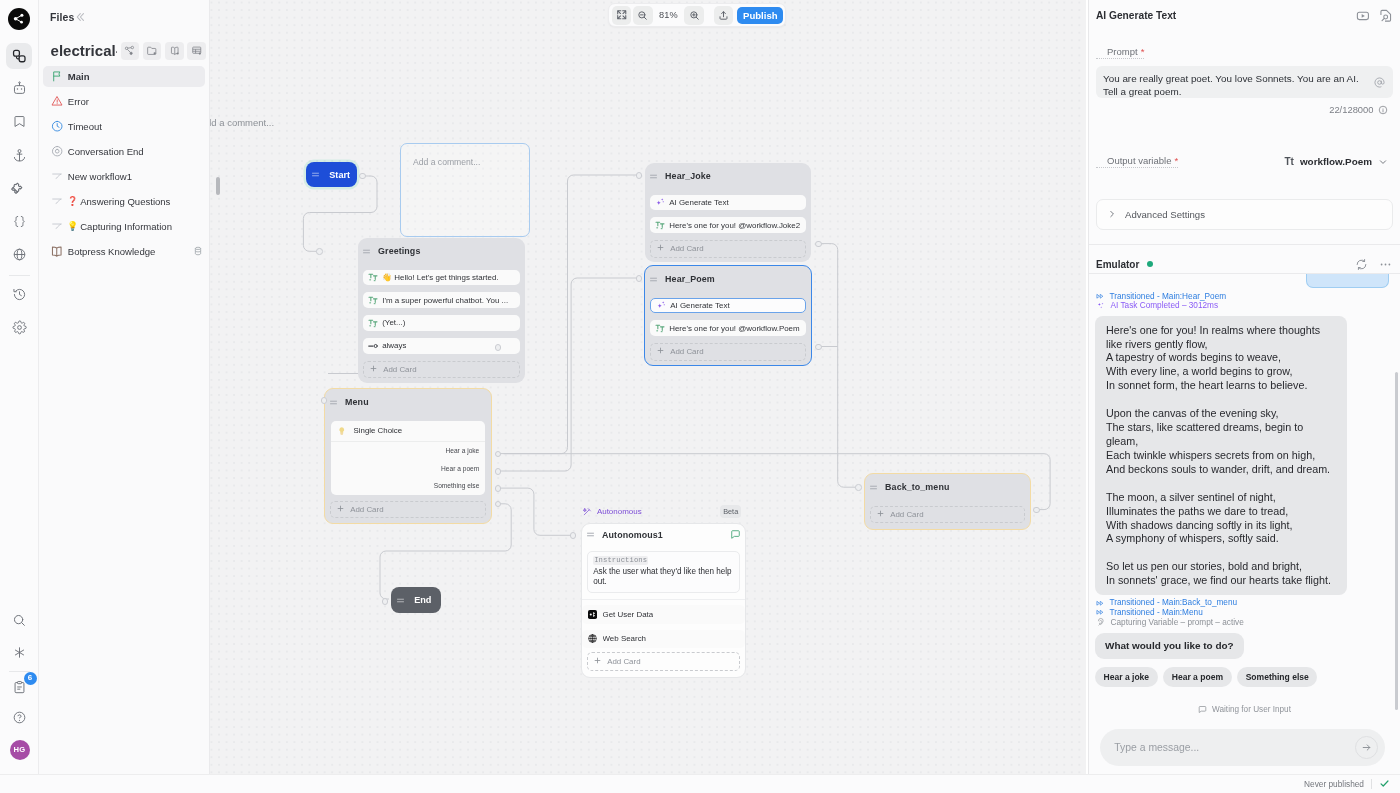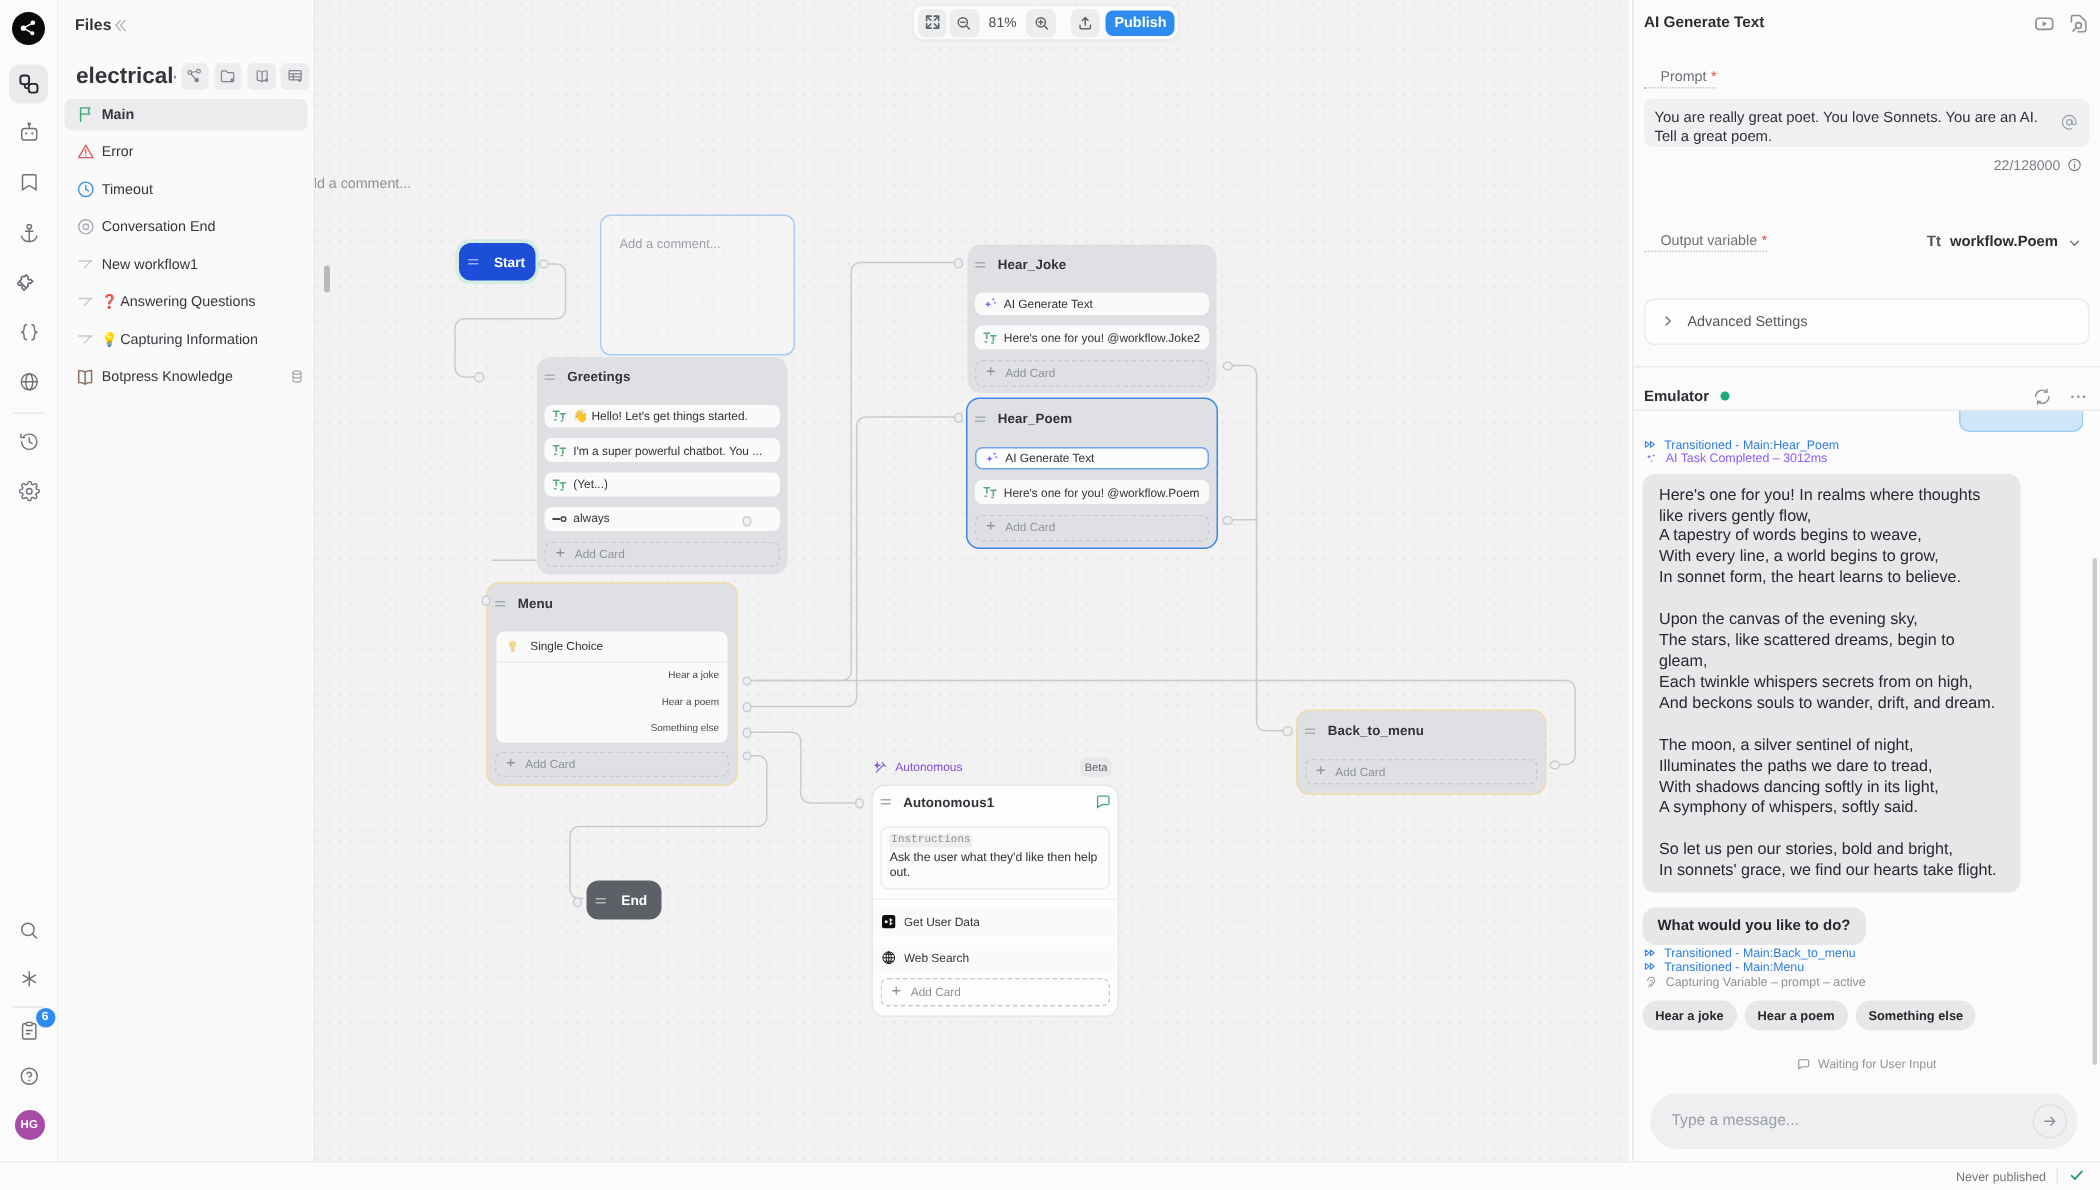--- a/index.html
+++ b/index.html
@@ -837,21 +837,20 @@
 Each twinkle whispers secrets from on high,
 And beckons souls to wander, drift, and dream.
 
 The moon, a silver sentinel of night,
 Illuminates the paths we dare to tread,
 With shadows dancing softly in its light,
 A symphony of whispers, softly said.
 
 So let us pen our stories, bold and bright,
 In sonnets' grace, we find our hearts take flight.</div>
-      <div style="padding:6.5px 6px 0 6px;"><div class="q-bubble" data-name="question-bubble">What would you like to do?</div></div>
       <div data-name="emulator-events-bottom">
             <div class="ev tr" data-name="emulator-event">
               <span data-name="transition-event-icon" style="display: flex;">
                 <svg width="8.5" height="8.5" viewBox="0 0 12 12" fill="none" stroke="currentColor" stroke-width=".95" stroke-linejoin="round">
                   <path d="M1.3 3.3 5 6 1.3 8.7z"></path>
                   <path d="M6 3.3 9.7 6 6 8.7z"></path>
                 </svg>
               </span>
               <span data-name="emulator-event-text">Transitioned - Main:Back_to_menu</span>
             </div>
@@ -868,20 +867,21 @@
               <span data-name="capture-event-icon" style="display: flex;">
                 <svg width="9.5" height="9.5" viewBox="0 0 12 12" fill="none" stroke="currentColor" stroke-width=".82" stroke-linecap="round" stroke-linejoin="round">
                   <path d="M3 4.8a3 3 0 116 0c0 1.5-.85 2.2-1.5 3-.5.6-.5 1.7-1.5 1.7s-1.3-.8-1.3-1.7"></path>
                   <path d="M4.8 4.9a1.4 1.4 0 012.5.8c0 .9-1 1.3-1 2.2"></path>
                   <path d="M3.7 10.3c.7-.5 1.1-1.1 1.3-1.9"></path>
                 </svg>
               </span>
               <span data-name="emulator-event-text">Capturing Variable – prompt – active</span>
             </div>
           </div>
+      <div style="padding:6.5px 6px 0 6px;"><div class="q-bubble" data-name="question-bubble">What would you like to do?</div></div>
       <div class="chips" data-name="quick-reply-chips">
             <div class="chip" data-name="quick-reply-chip">Hear a joke</div>
             <div class="chip" data-name="quick-reply-chip">Hear a poem</div>
             <div class="chip" data-name="quick-reply-chip">Something else</div>
           </div>
       <div class="waiting" data-name="waiting-status">
         <span data-name="waiting-icon" style="display:flex">
           <svg width="9" height="9" viewBox="0 0 12 12" fill="none" stroke="currentColor" stroke-width="1">
                 <path d="M1.6 3a1 1 0 011-1h6.8a1 1 0 011 1v4.2a1 1 0 01-1 1H4.4L1.6 10z"></path>
               </svg>

